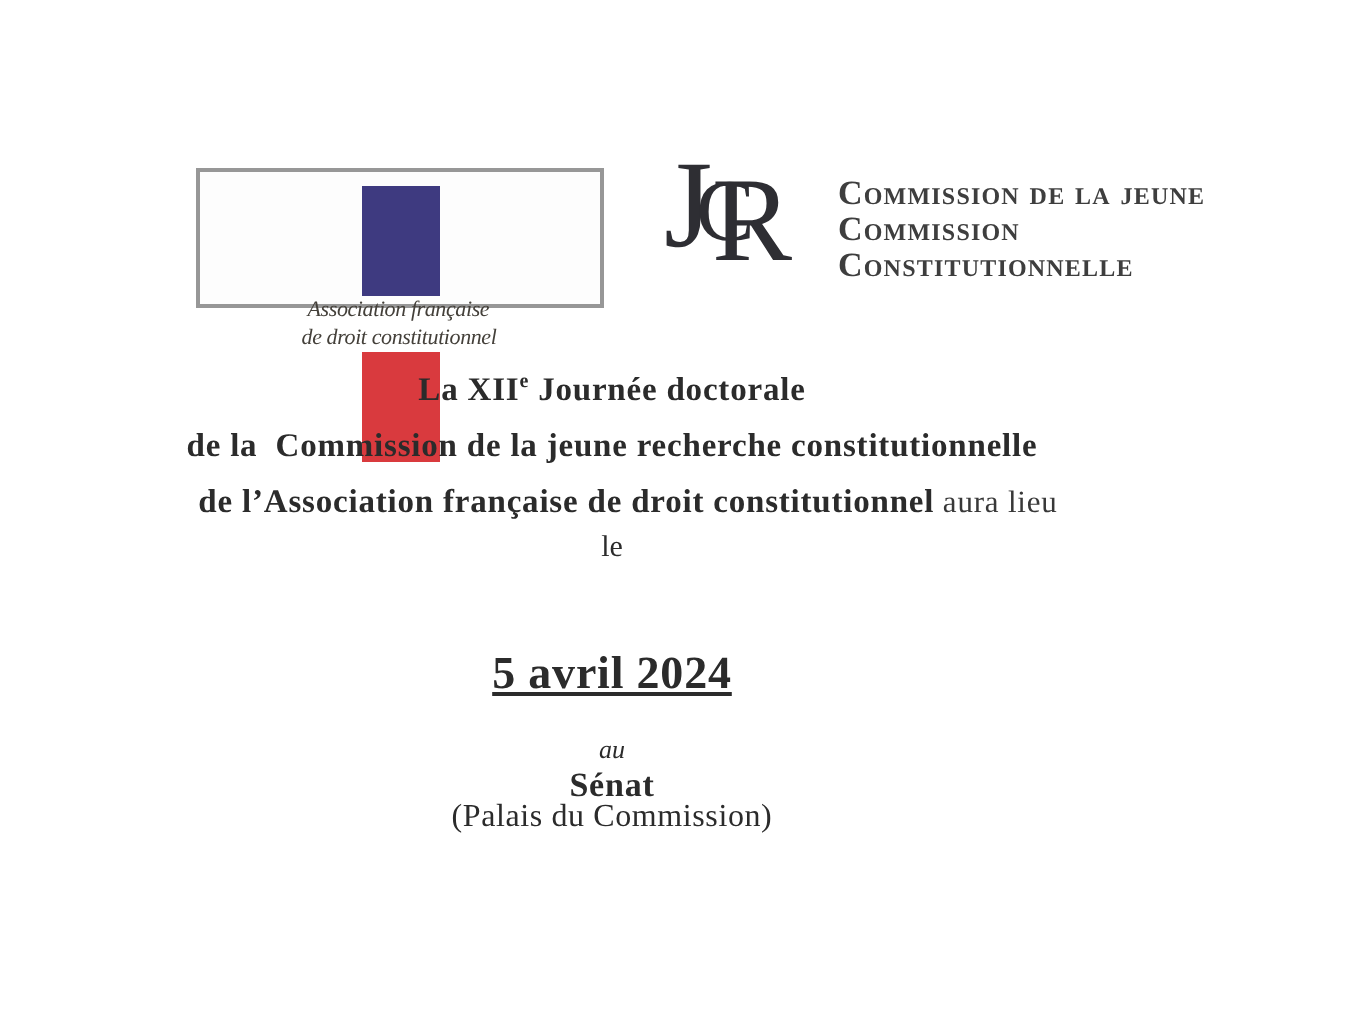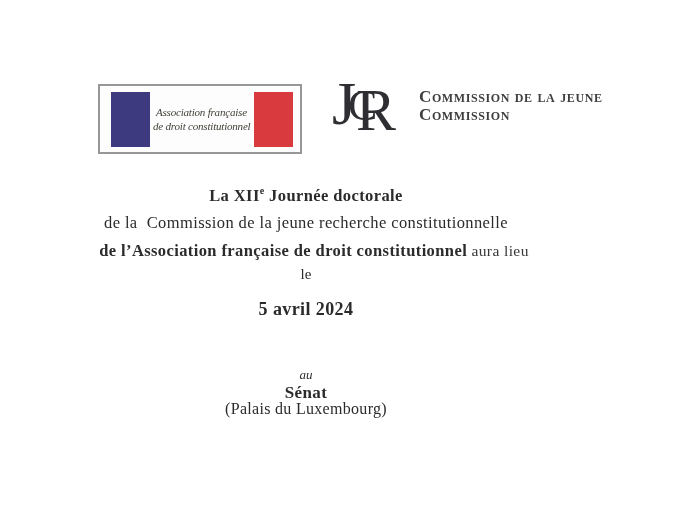--- a/index.html
+++ b/index.html
@@ -4,21 +4,21 @@
 <style>
   * { margin:0; padding:0; box-sizing:border-box; }
   html,body { background:#ffffff; }
   body { width:680px; height:507px; position:relative; overflow:hidden;
          font-family:"Liberation Serif","DejaVu Serif",serif; }
   .page { position:absolute; inset:0; background:#ffffff; }
 
   
   .afdc-box { position:absolute; left:98px; top:84px; width:204px; height:70px;
               border:2px solid #979797; background:#fdfdfd;
-              display:flex; align-items:center; padding:7px 11px; }
+              display:flex; align-items:center; padding:7px 11px;flex-direction:column; }
   .flag-stripe { width:39px; height:55px; flex:0 0 auto; }
   .afdc-text { flex:1 1 auto; font-style:italic; color:#44403a;
                font-size:11px; line-height:14px; letter-spacing:-0.2px;
                padding:0 3px; }
   .afdc-line1 { text-align:left; padding-left:3px; white-space:nowrap; }
   .afdc-line2 { text-align:left; padding-right:1px; white-space:nowrap; }
 
   
   .monogram { position:absolute; left:336px; top:72px; width:68px; height:84px;
               color:#2e2e33; }
@@ -29,26 +29,26 @@
 
   .cjrc-text { position:absolute; left:419px; top:88px; width:200px;
                font-variant:small-caps; font-weight:600; color:#3e3e3e;
                font-size:17px; line-height:18px; letter-spacing:0.6px; }
 
   
   .announce p { position:absolute; left:0; width:612px; text-align:center;
                 color:#2b2b2b; white-space:pre-wrap; }
   .t-line1 { top:185px; font-size:16.5px; font-weight:700; letter-spacing:0.4px; }
   .t-line1 sup { font-size:10px; }
-  .t-line2 { top:213px; font-size:16.5px; font-weight:400; letter-spacing:0.4px; }
+  .t-line2 { top:213px; font-size:16.5px; font-weight:700; letter-spacing:0.4px; }
   .t-line3 { top:241px; font-size:16.5px; letter-spacing:0.4px;padding-left:16px; }
   .t-line3 .bold { font-weight:700; }
   .t-line3 .reg  { font-weight:400; font-size:15.5px; color:#383838; }
   .t-le    { top:266px; font-size:15px; color:#3a3a3a; }
-  .t-date  { top:299px; font-size:18px; font-weight:700; color:#40618e; letter-spacing:0.4px; }
+  .t-date  { top:324px; font-size:23px; font-weight:700; color:#40618e; letter-spacing:0.4px;text-decoration:underline; }
   .t-au    { top:367px; font-size:13px; font-style:italic; color:#4d4d4d; }
   .t-venue { top:371px; font-size:17px; font-weight:700; color:#40618e; letter-spacing:0.4px;margin-top:12px; }
   .t-palais{ top:400px; font-size:16px; color:#54709f; letter-spacing:0.3px; }
 </style>
 </head>
 <body>
 
 <div class="page">
 
   <div class="afdc-box">
@@ -61,33 +61,34 @@
   </div>
 
   <div class="monogram">
     <span class="mono-j">J</span>
     <span class="mono-c">C</span>
     <span class="mono-r">R</span>
   </div>
   <div class="cjrc-text">
     <div>Commission de la jeune</div>
     <div>Commission</div>
+    <div>Constitutionnelle</div>
   </div>
 
   <div class="announce">
     <p class="t-line1"><span>La XII</span><sup>e</sup><span> Journée doctorale</span></p>
 
     <p class="t-line2">de la  Commission de la jeune recherche constitutionnelle</p>
 
     <p class="t-line3"><span class="bold">de l’Association française de droit constitutionnel</span><span class="reg"> aura lieu</span></p>
 
     <p class="t-le">le</p>
 
     <p class="t-date">5 avril 2024</p>
 
     <p class="t-au">au</p>
 
     <p class="t-venue">Sénat</p>
 
-    <p class="t-palais">(Palais du Luxembourg)</p>
+    <p class="t-palais">(Palais du Commission)</p>
   </div>
 
 </div>
 
 </body></html>

